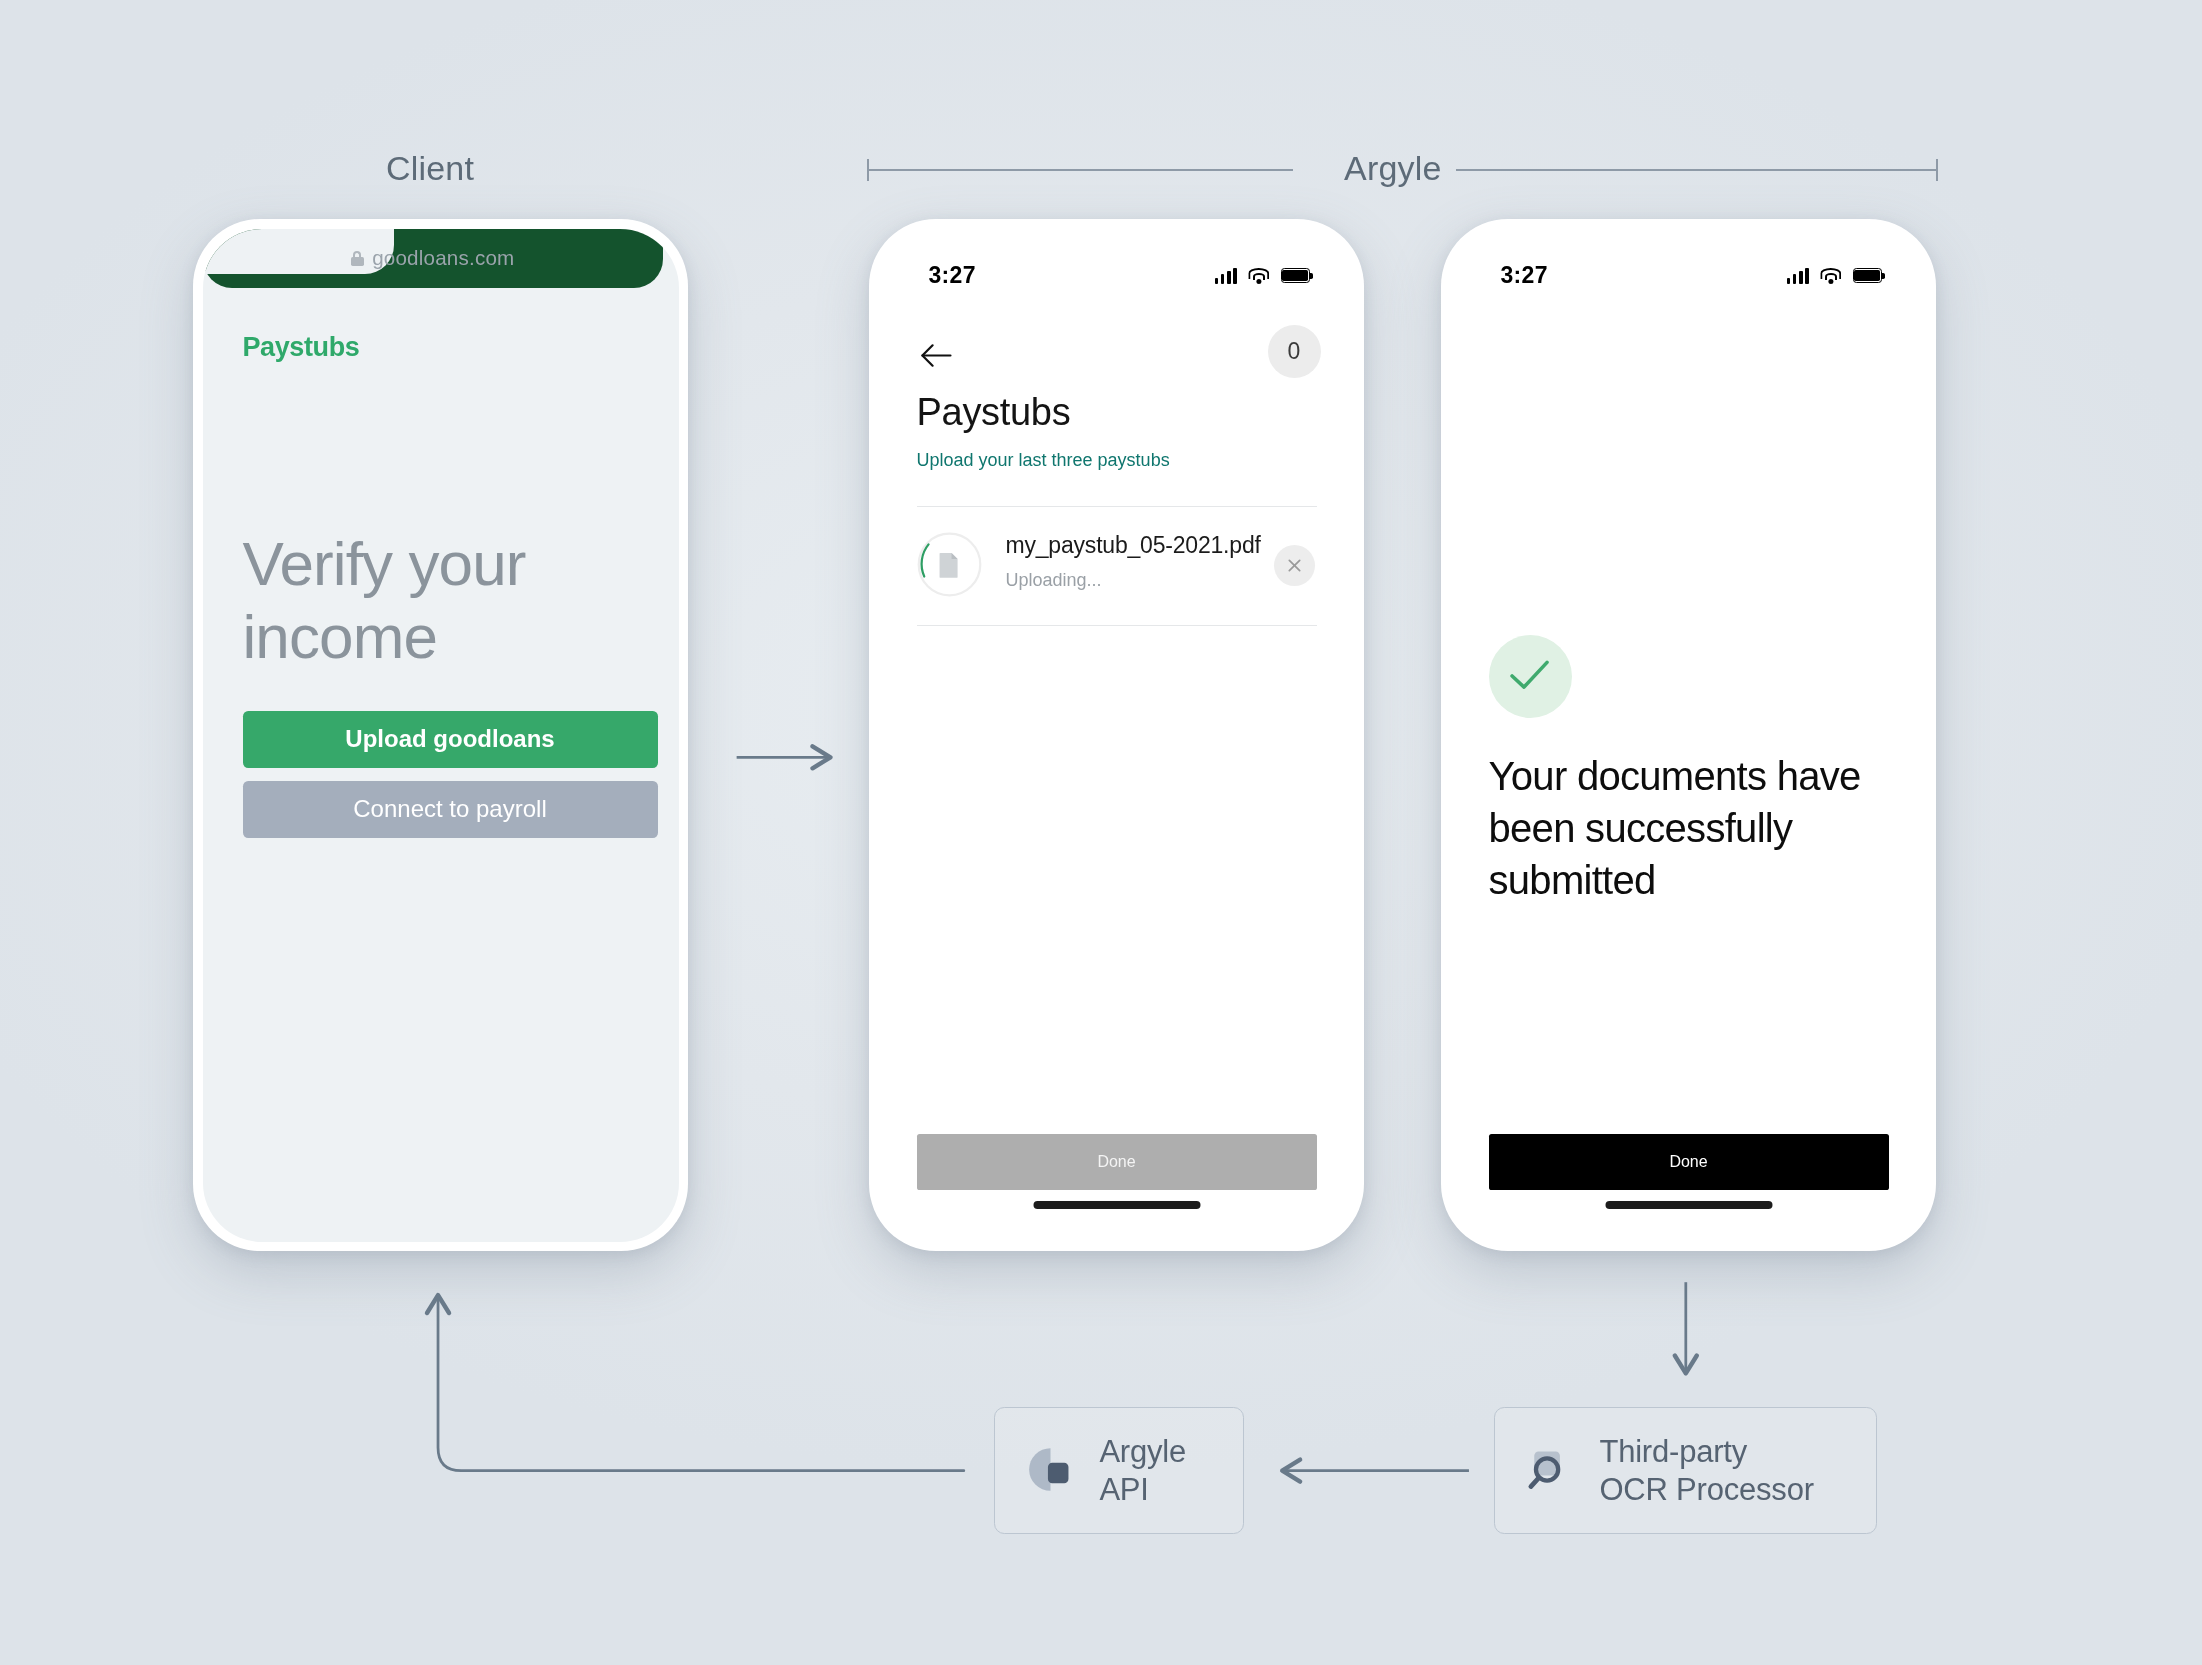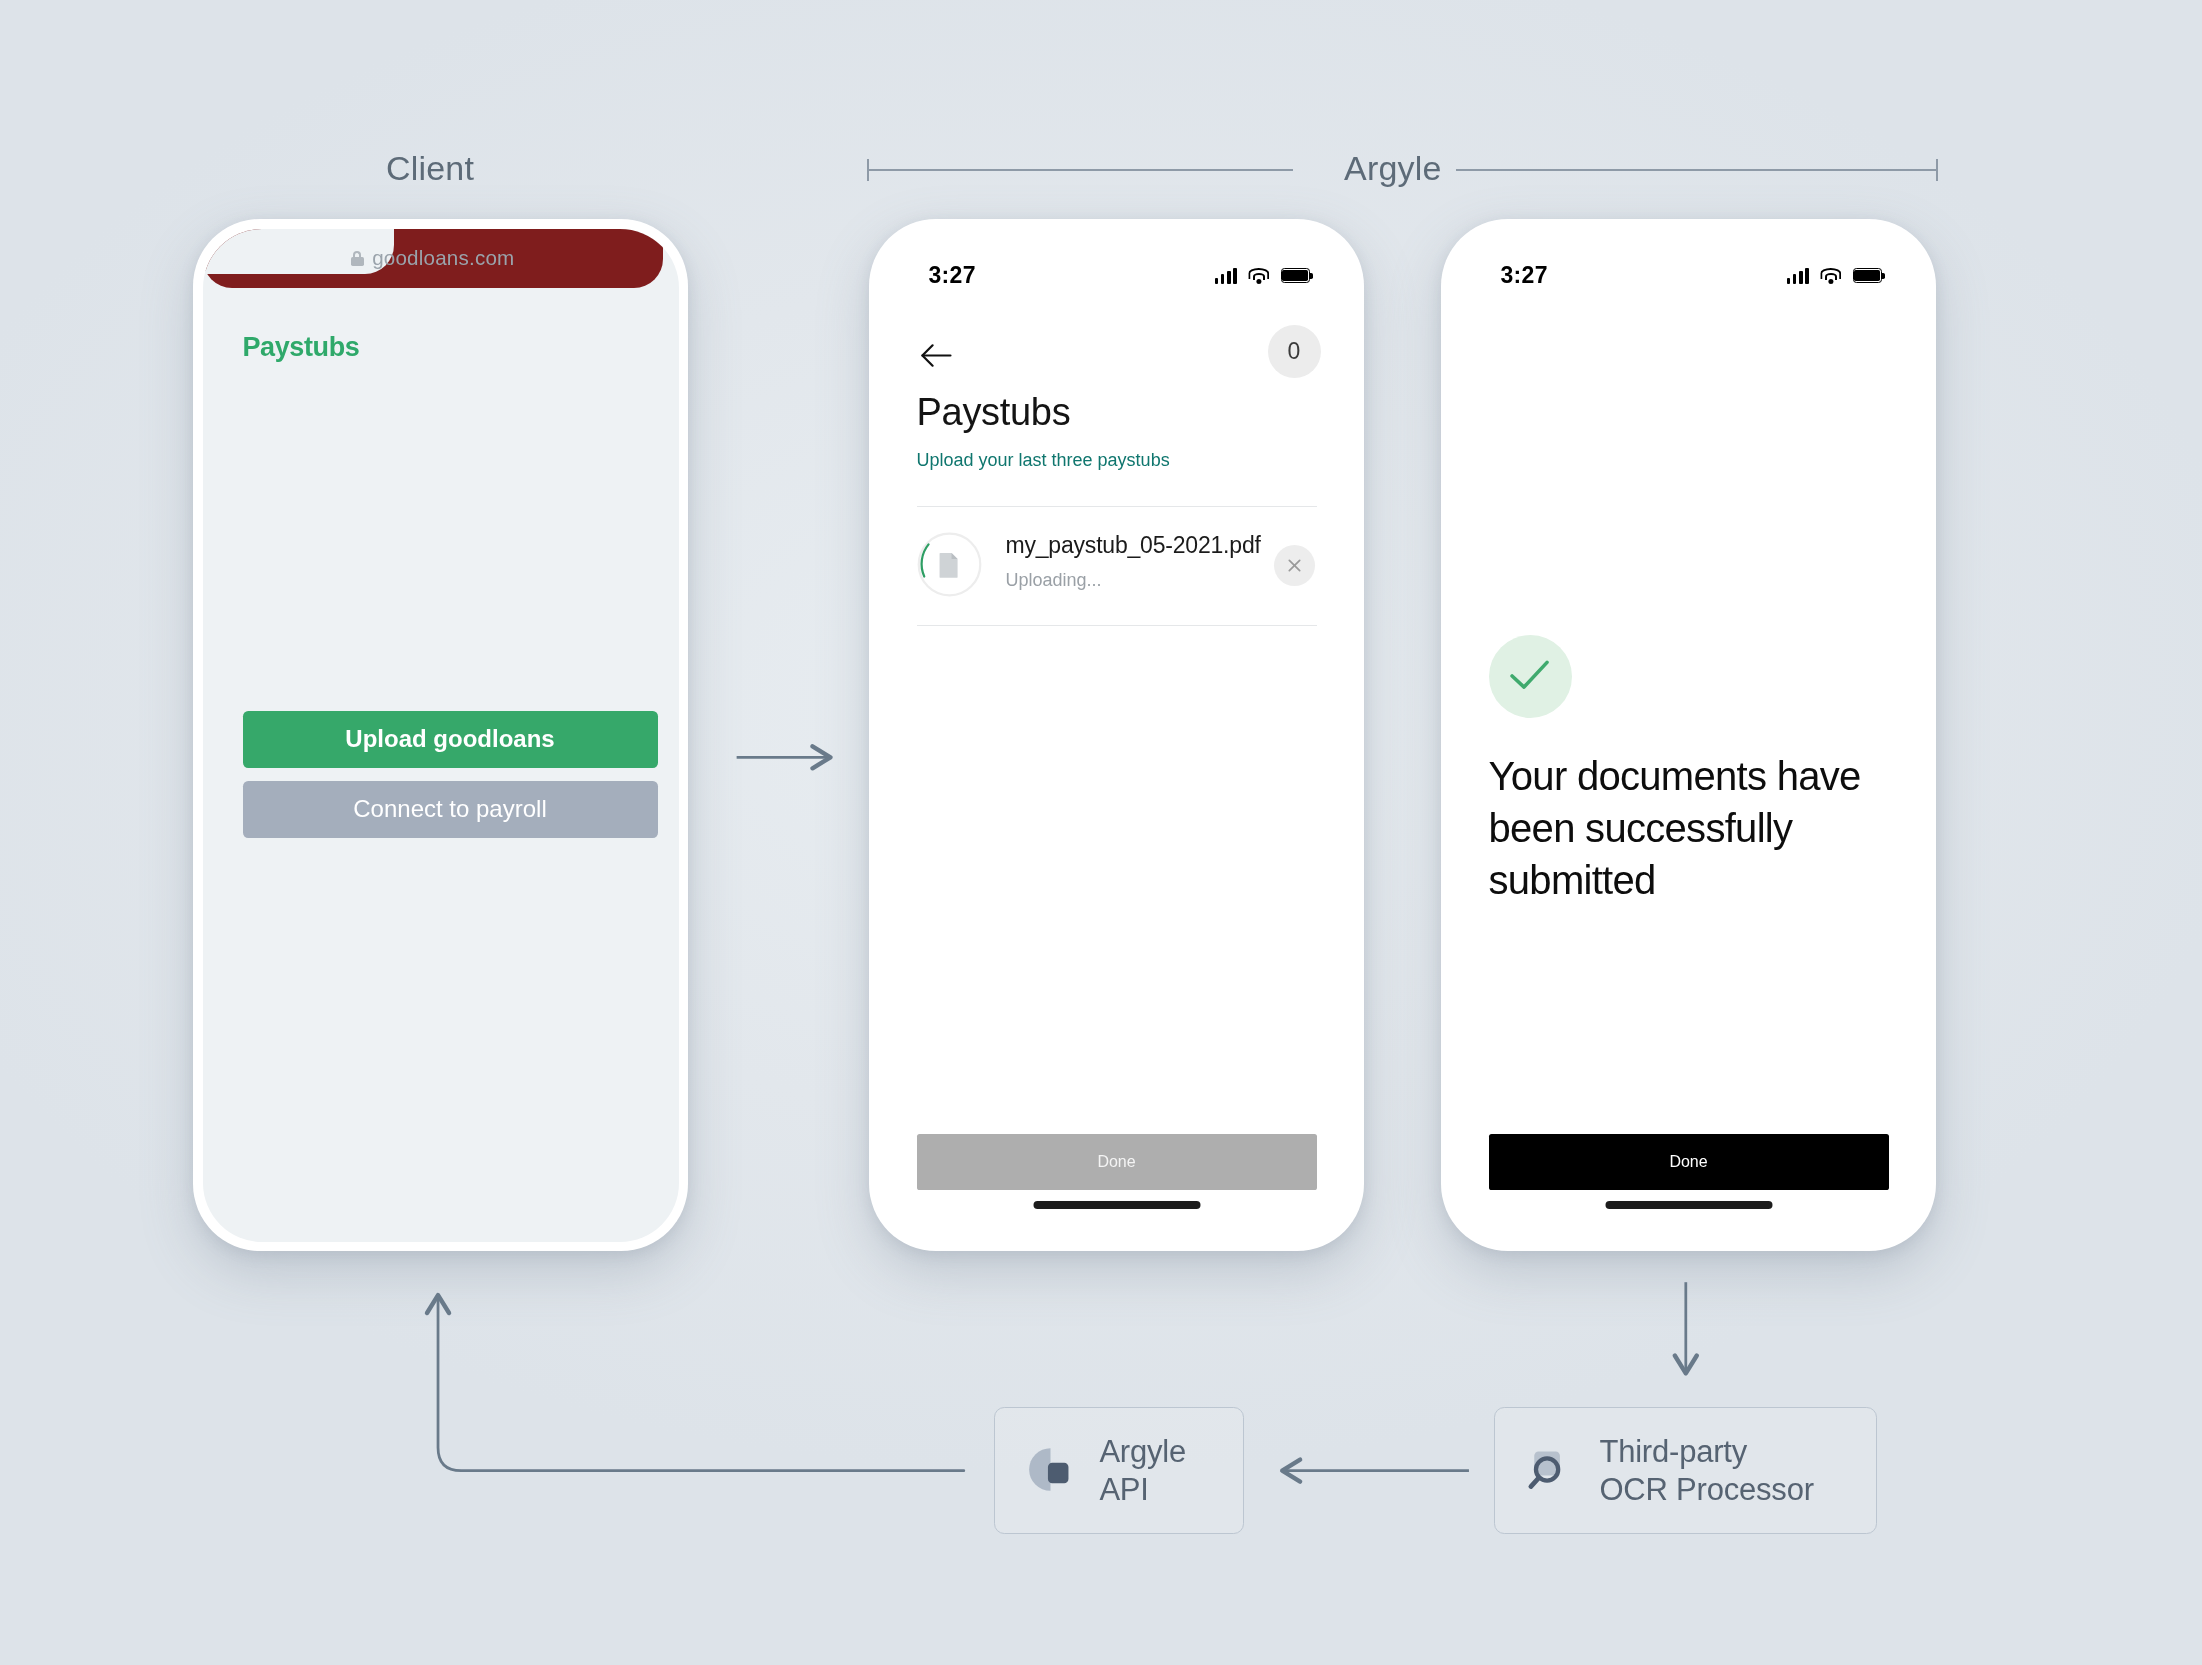--- a/index.html
+++ b/index.html
@@ -63,21 +63,21 @@
   }
 
   
   #phone1 { left: 193px; top: 219px; width: 495px; height: 1032px; }
   #phone1 .phone-screen { background: #eef2f4; }
 
   #p1-browserbar {
     position: absolute;
     left: 0; right: 16px; top: 0;
     height: 59px;
-    background: #7f1d1d;
+    background: #14532d;
     border-bottom-left-radius: 29px;
     border-bottom-right-radius: 29px;
     text-decoration: underline;
   }
   #p1-notch {
     position: absolute;
     left: 0; top: 0;
     width: 191px; height: 45px;
     background: #eef2f4;
     border-bottom-right-radius: 29px;
@@ -368,20 +368,21 @@
       <div id="p1-browserbar">
         <div id="p1-notch"></div>
         <div id="p1-url">
           <span class="lock-icon">
             <span class="shackle"></span><span class="body"></span>
           </span><span>goodloans.com</span>
         </div>
       </div>
 
       <div id="p1-logo">Paystubs</div>
+      <div id="p1-heading">Verify your income</div>
 
       <button class="p1-btn" id="p1-btn-upload">Upload goodloans</button>
       <button class="p1-btn" id="p1-btn-connect">Connect to payroll</button>
     </div>
   </div>
 
   <div class="phone" id="phone2">
     <div class="phone-screen">
 
       <div class="statusbar">

